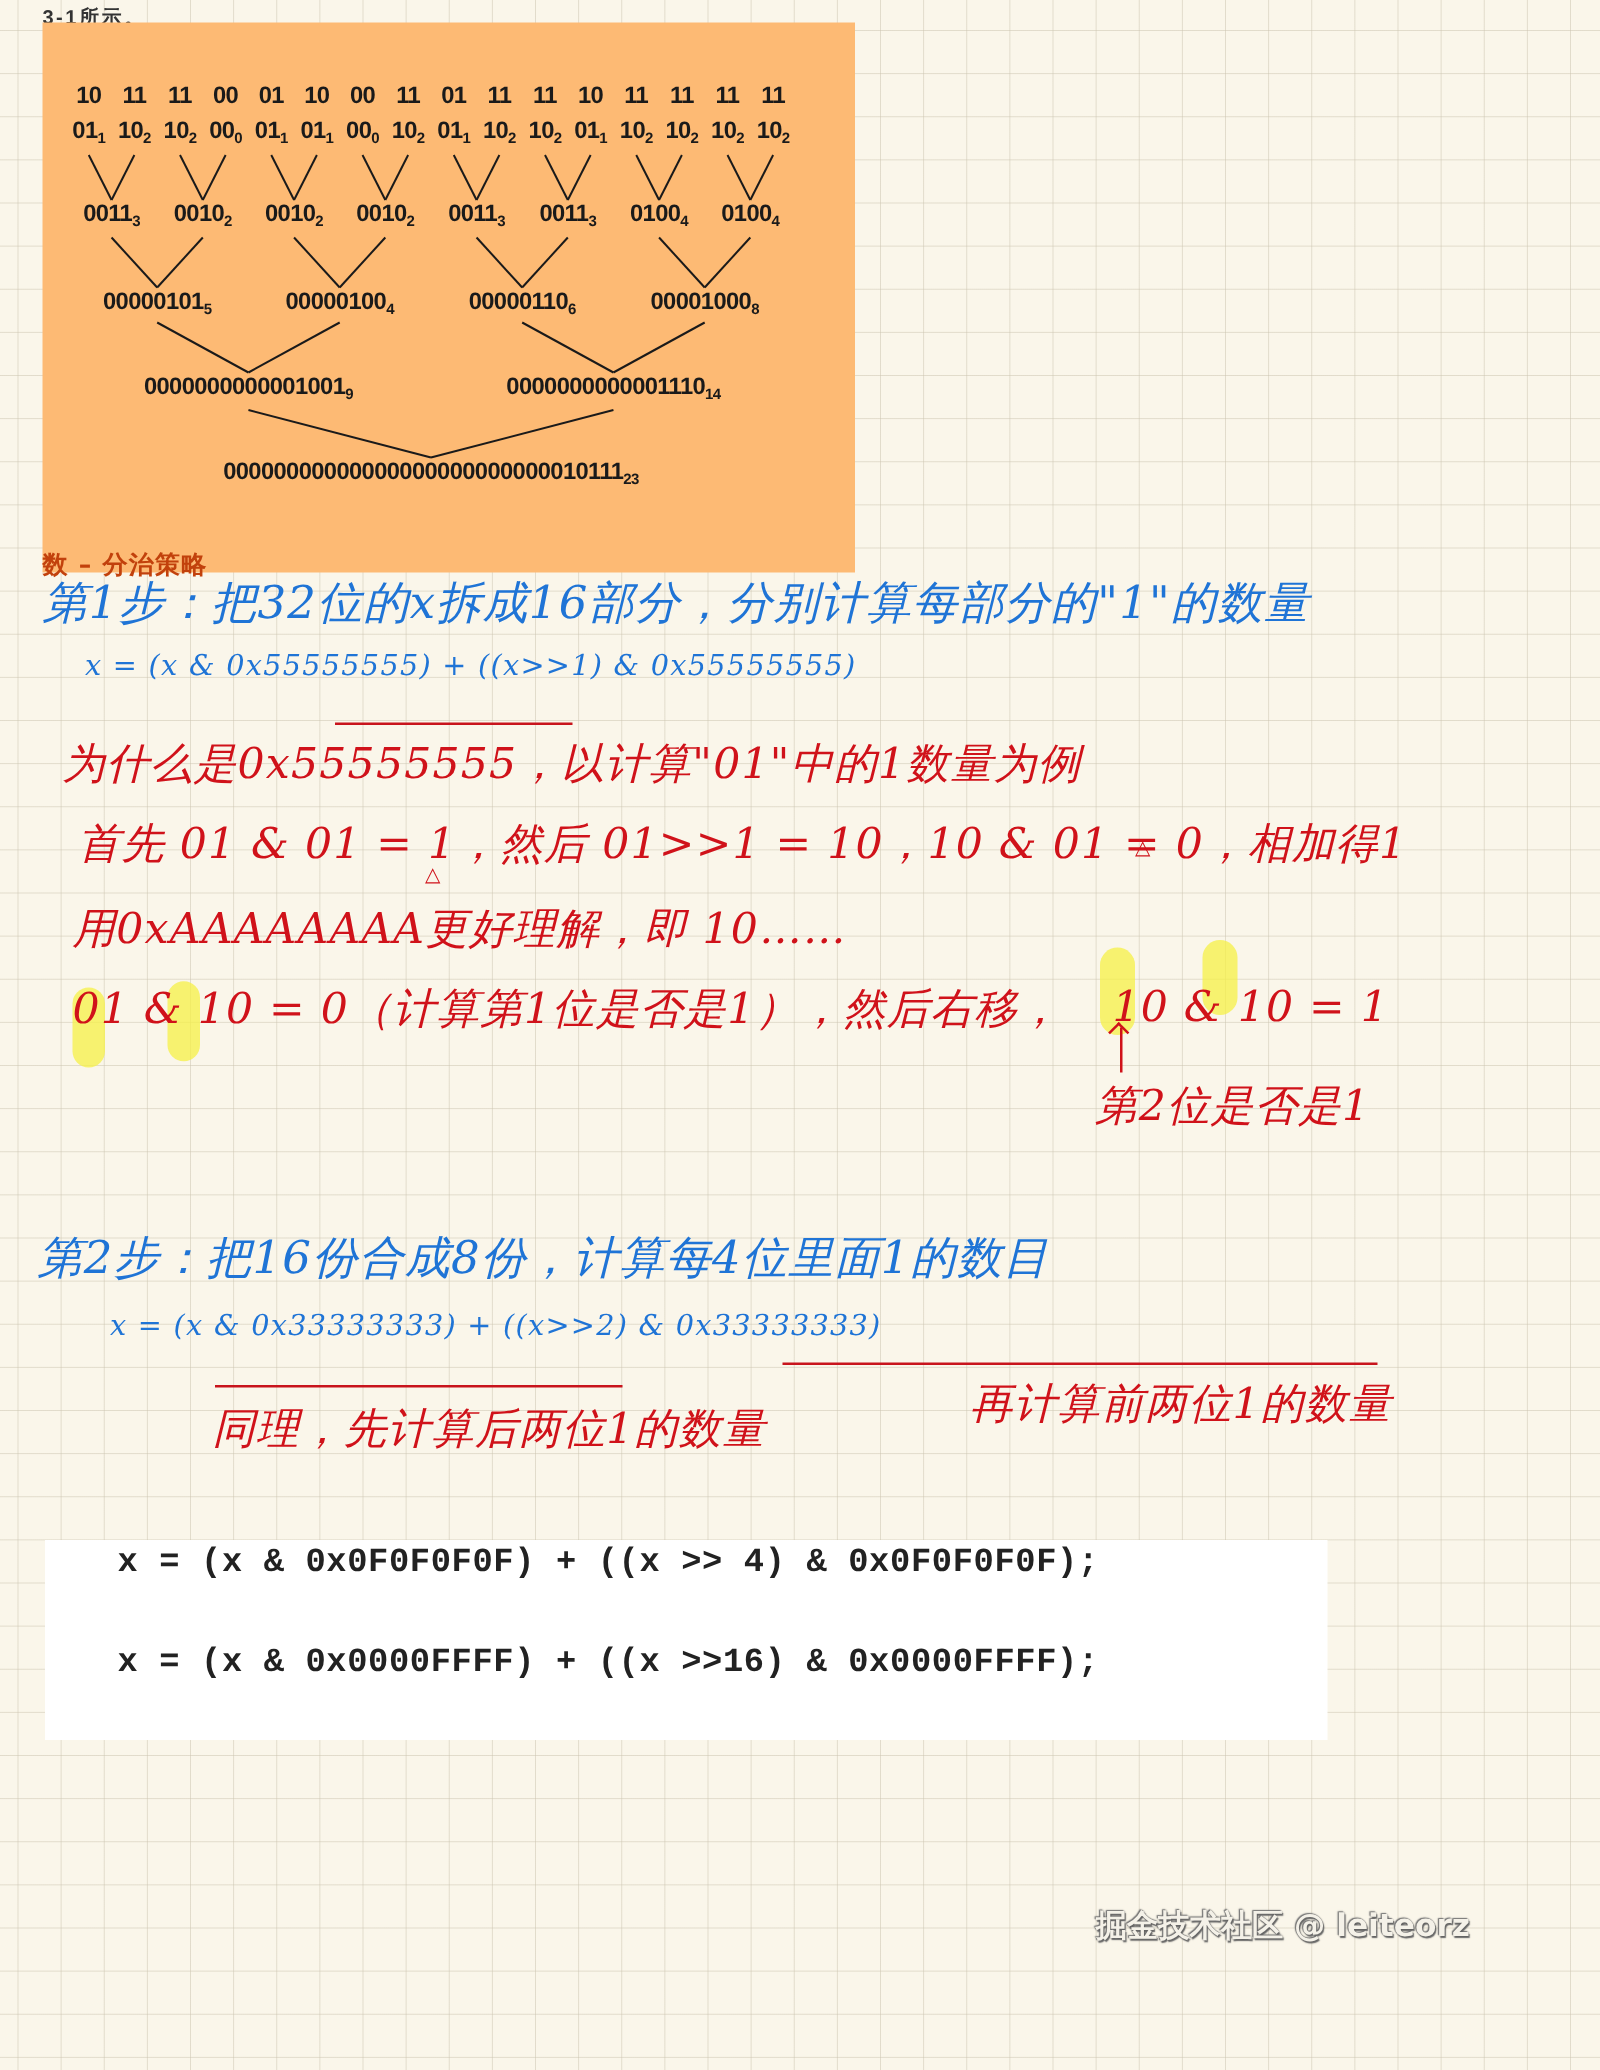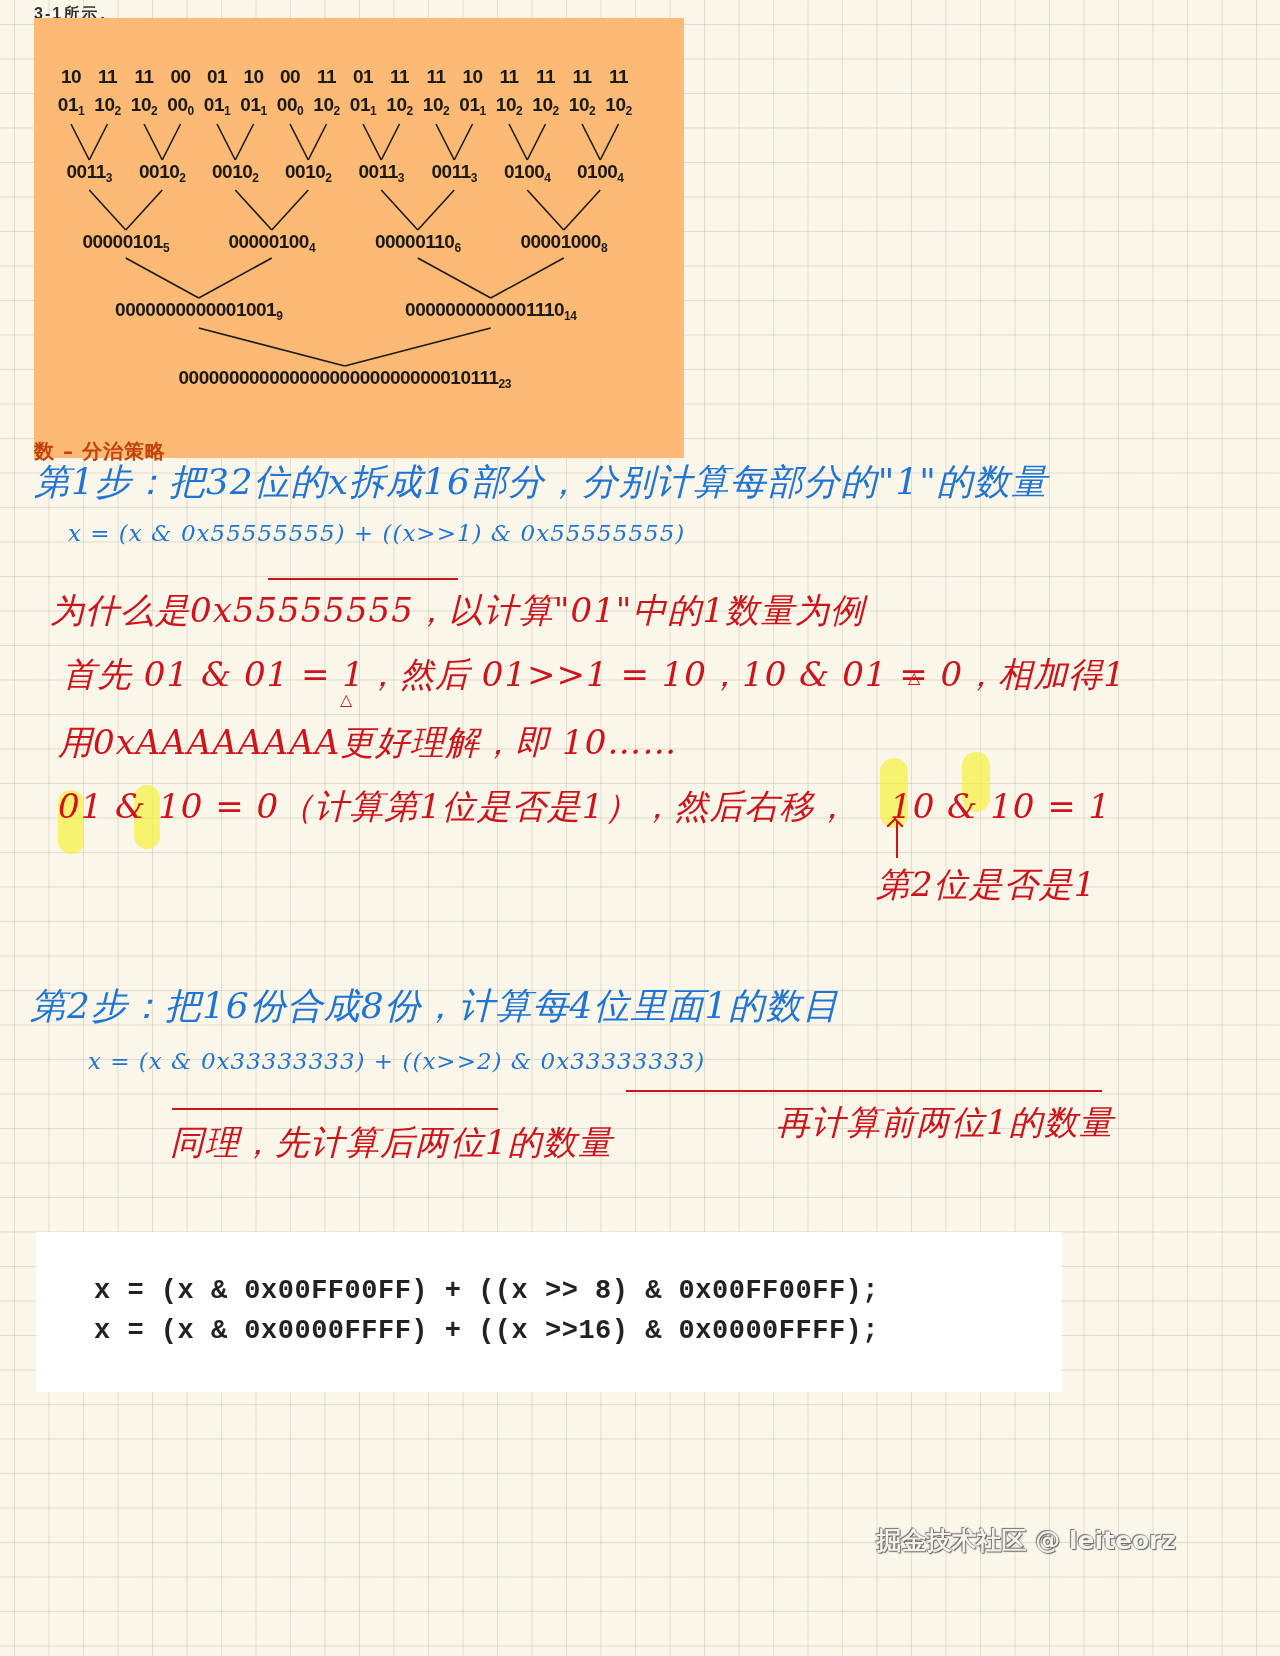--- a/index.html
+++ b/index.html
@@ -205,17 +205,17 @@
 <div class="hw blue h-step" style="left:30px; top:982px;font-style:italic;">第2步：把16份合成8份，计算每4位里面1的数目</div>
 
 <div class="hw blue h-eq" style="left:88px; top:1048px;">x = (x &amp; 0x33333333) + ((x&gt;&gt;2) &amp; 0x33333333)</div>
 <div class="underline" style="left:172px; top:1108px; width:326px;"></div>
 <div class="underline" style="left:626px; top:1090px; width:476px;"></div>
 
 <div class="hw red h-note" style="left:170px; top:1120px;">同理，先计算后两位1的数量</div>
 <div class="hw red h-note" style="left:776px; top:1100px;">再计算前两位1的数量</div>
 
 <div class="abs code">
-  <div class="code-line" style="top:44px;">x = (x &amp; 0x00FF00FF) + ((x &gt;&gt; 8) &amp; 0x00FF00FF);</div>
+  <div class="code-line" style="top:4px;">x = (x &amp; 0x0F0F0F0F) + ((x &gt;&gt; 4) &amp; 0x0F0F0F0F);</div>
   <div class="code-line" style="top:84px;">x = (x &amp; 0x0000FFFF) + ((x &gt;&gt;16) &amp; 0x0000FFFF);</div>
 </div>
 
 <div class="abs watermark">掘金技术社区 @ leiteorz</div>
 
 </body></html>

